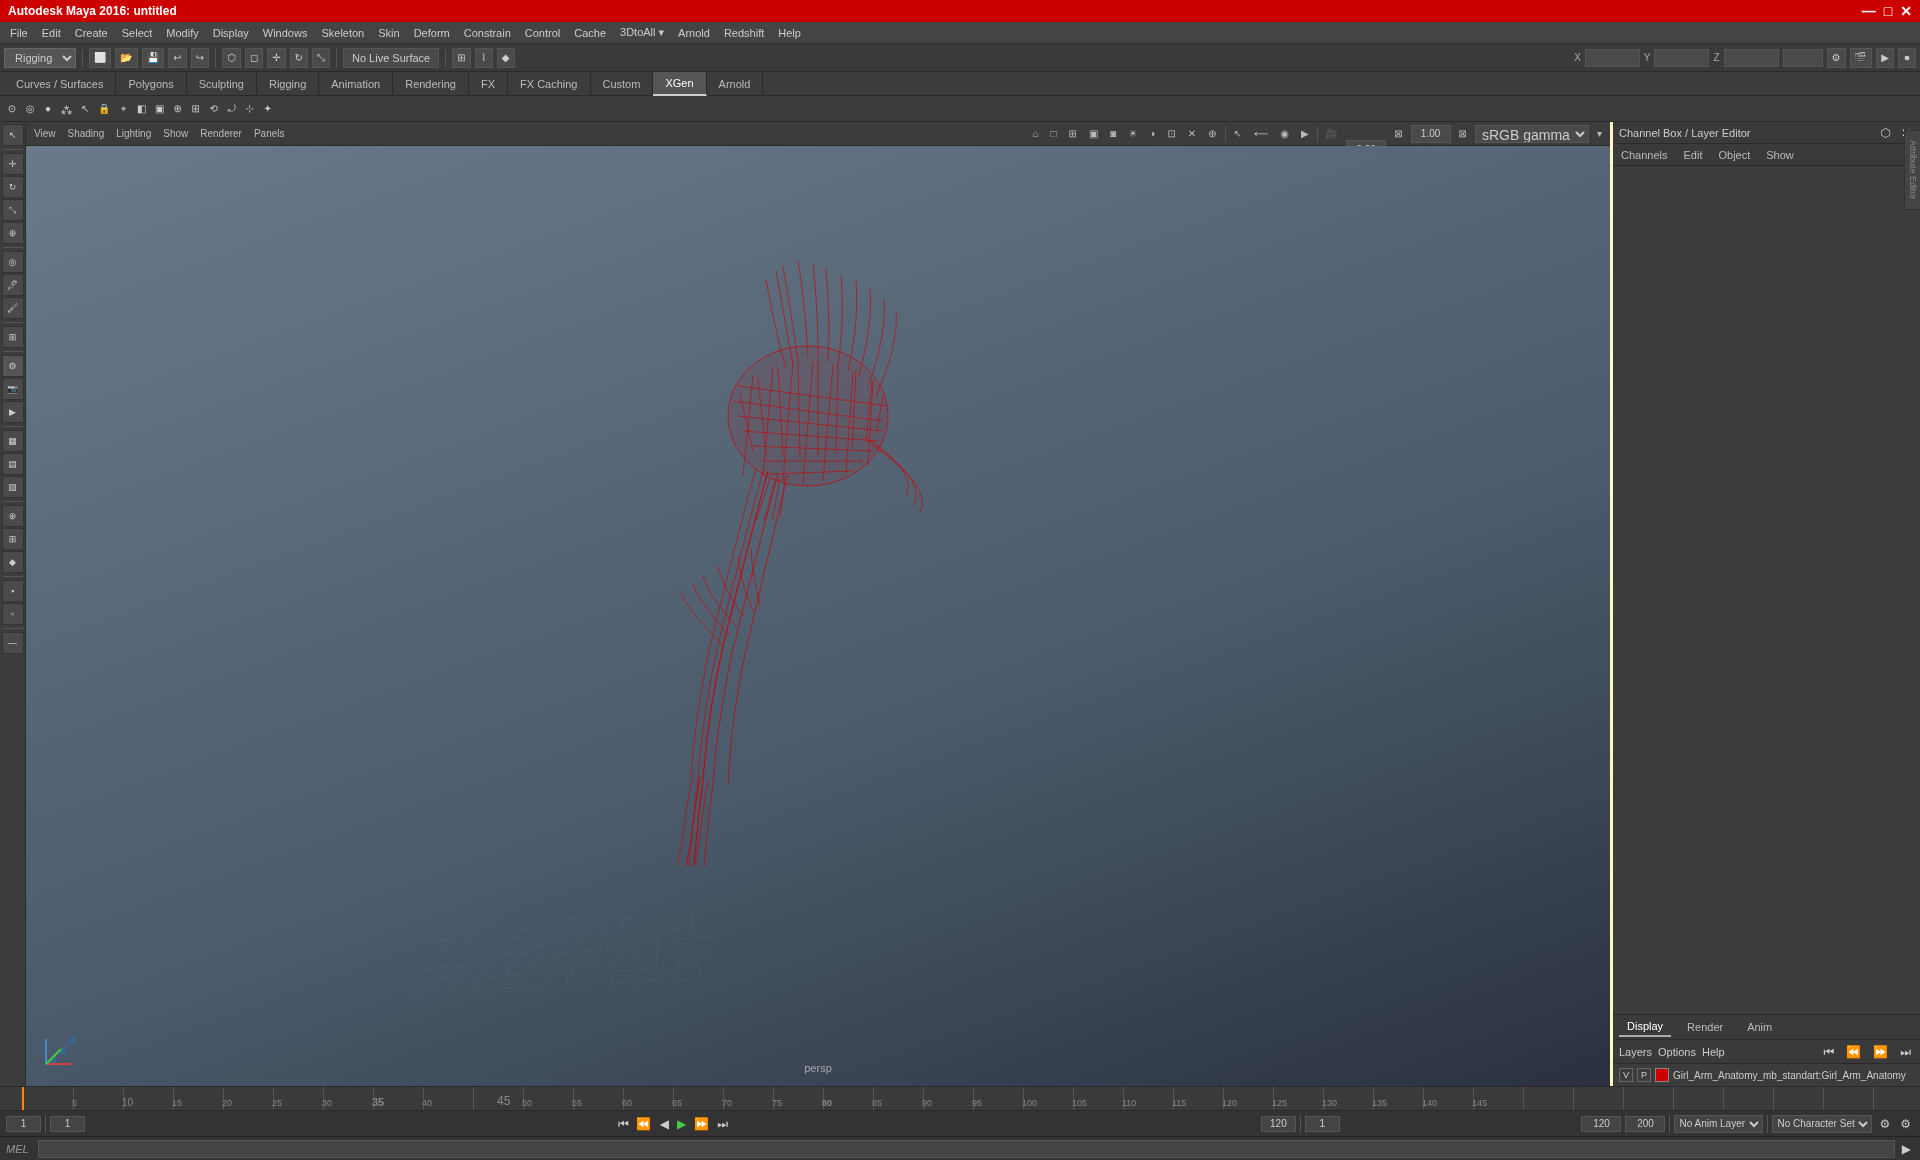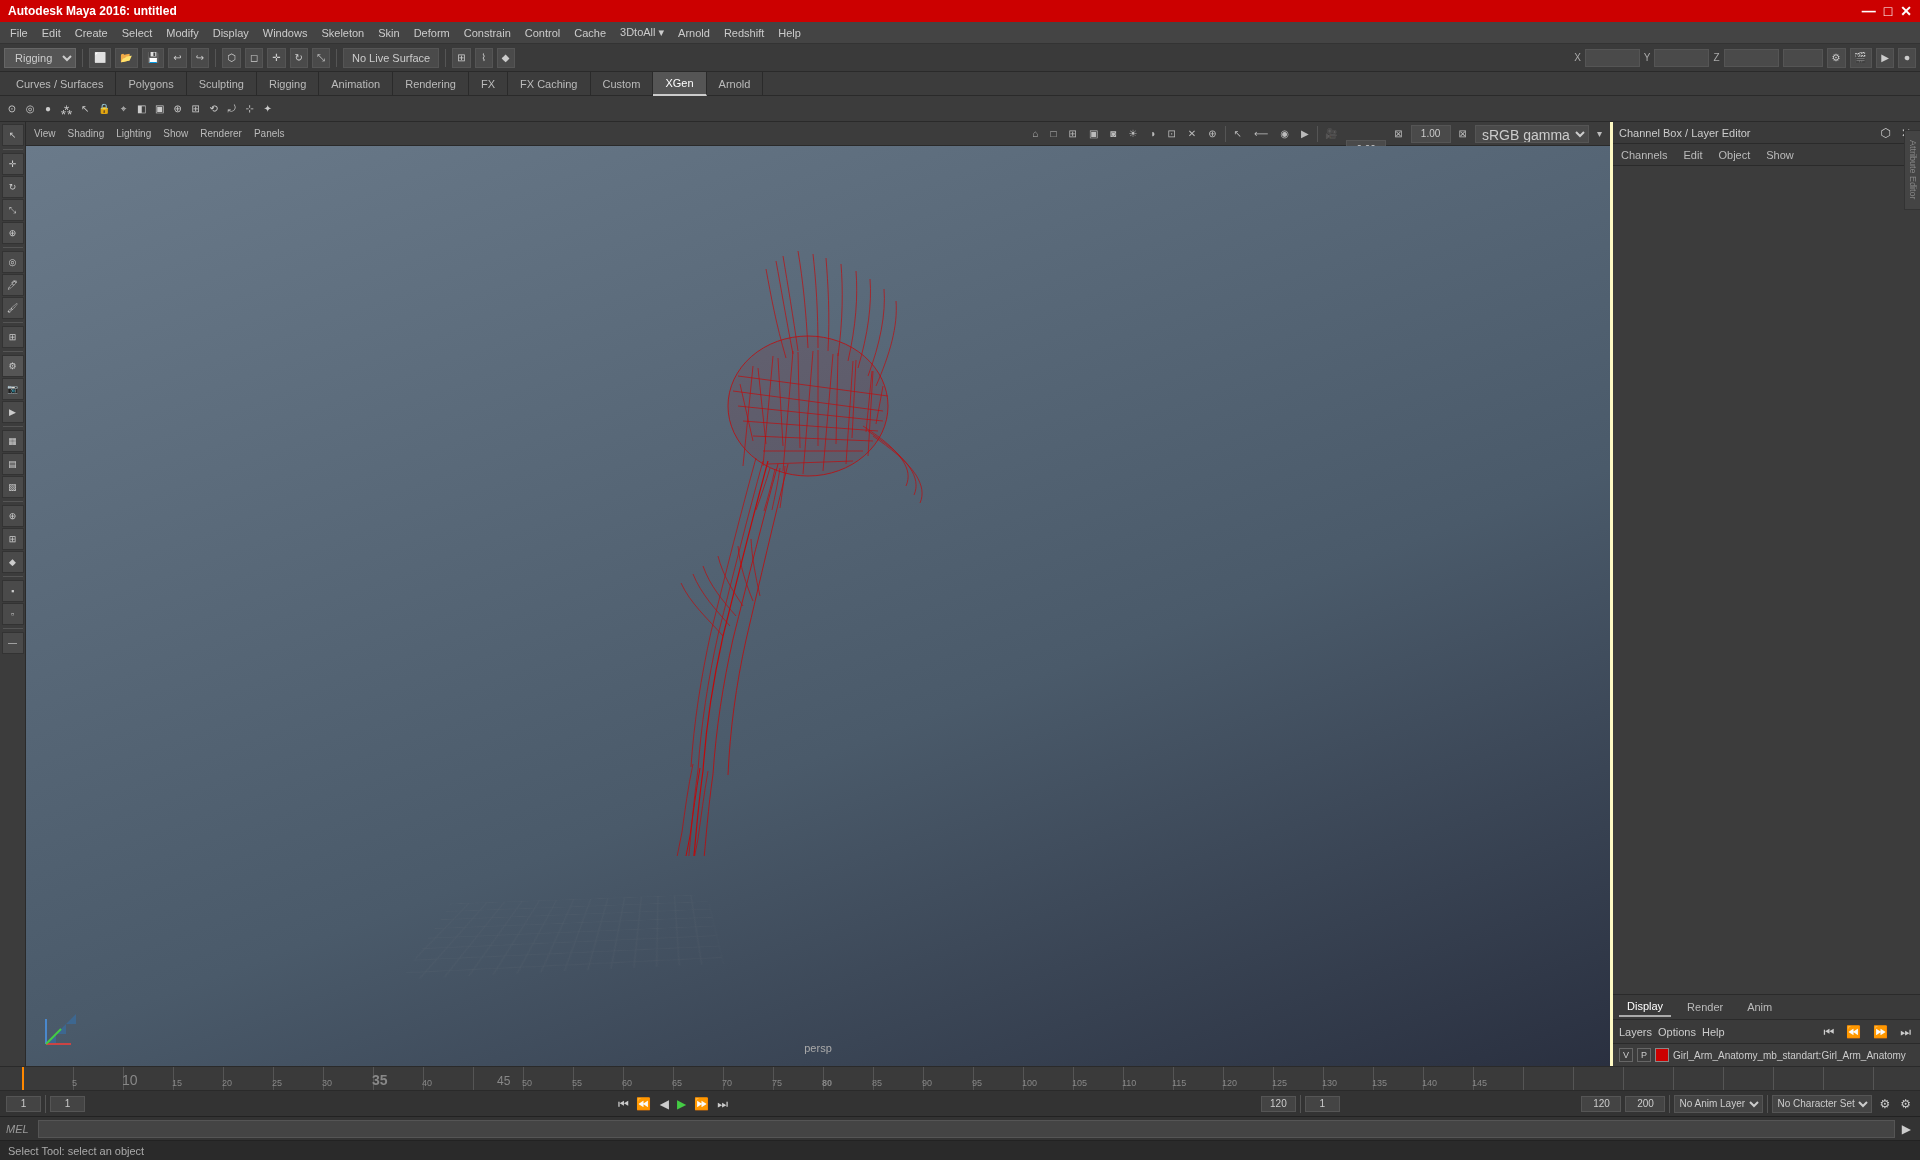--- a/index.html
+++ b/index.html
@@ -495,26 +495,26 @@
 
   <div id="timeline-area" style="height:24px;background:#3a3a3a;position:relative;border-top:1px solid #2a2a2a;">
     <div id="timeline-ruler">
 
       <div style="position:relative;width:100%;height:100%;display:flex;align-items:center;">
         <div id="timeline-playhead"></div>
         <div style="position:absolute;left:0;top:0;width:100%;height:100%;display:flex;align-items:flex-end;padding:0 20px;">
 
           <div style="width:100%;height:100%;background:repeating-linear-gradient(90deg,transparent,transparent 49px,#555 49px,#555 50px);position:relative;">
             <div style="position:absolute;bottom:2px;left:48px;font-size:9px;color:#888;">5</div>
-            <div style="position:absolute;bottom:2px;left:98px;font-size:14px;color:#888;">10</div>
+            <div style="position:absolute;bottom:2px;left:98px;font-size:10px;color:#888;">10</div>
             <div style="position:absolute;bottom:2px;left:148px;font-size:9px;color:#888;">15</div>
             <div style="position:absolute;bottom:2px;left:198px;font-size:9px;color:#888;">20</div>
             <div style="position:absolute;bottom:2px;left:248px;font-size:9px;color:#888;">25</div>
             <div style="position:absolute;bottom:2px;left:298px;font-size:9px;color:#888;">30</div>
-            <div style="position:absolute;bottom:2px;left:348px;font-size:14px;color:#888;font-weight:bold;">35</div>
+            <div style="position:absolute;bottom:2px;left:348px;font-size:11px;color:#888;font-weight:bold;">35</div>
             <div style="position:absolute;bottom:2px;left:398px;font-size:9px;color:#888;">40</div>
             <div style="position:absolute;bottom:2px;left:473px;font-size:12px;color:#888;margin-top:36px;">45</div>
             <div style="position:absolute;bottom:2px;left:498px;font-size:9px;color:#888;">50</div>
             <div style="position:absolute;bottom:2px;left:548px;font-size:9px;color:#888;">55</div>
             <div style="position:absolute;bottom:2px;left:598px;font-size:9px;color:#888;">60</div>
             <div style="position:absolute;bottom:2px;left:648px;font-size:9px;color:#888;">65</div>
             <div style="position:absolute;bottom:2px;left:698px;font-size:9px;color:#888;">70</div>
             <div style="position:absolute;bottom:2px;left:748px;font-size:9px;color:#888;">75</div>
             <div style="position:absolute;bottom:2px;left:798px;font-size:9px;color:#888;font-weight:bold;">80</div>
             <div style="position:absolute;bottom:2px;left:848px;font-size:9px;color:#888;">85</div>
@@ -570,16 +570,13 @@
     <button class="transport-btn">⚙</button>
     <button class="transport-btn">⚙</button>
   </div>
 
   <div id="mel-bar" style="height:24px;background:#333;display:flex;align-items:center;padding:0 6px;gap:4px;border-top:1px solid #222;">
     <span id="mel-label" style="font-size:11px;color:#999;min-width:24px;">MEL</span>
     <input id="mel-input" style="flex: 1 1 0%; background: rgb(68, 68, 68); border: 1px solid rgb(85, 85, 85); color: rgb(204, 204, 204); height: 18px; font-size: 11px; padding: 0px 4px;">
     <button class="transport-btn">▶</button>
   </div>
 
-  <div id="statusbar" style="height:20px;background:#2a2a2a;display:flex;align-items:center;padding:0 8px;border-top:1px solid #222;">
-    <span style="font-size:11px;color:#aaa;">Select Tool: select an object</span>
-  </div>
 </div>
 
 </body></html>

